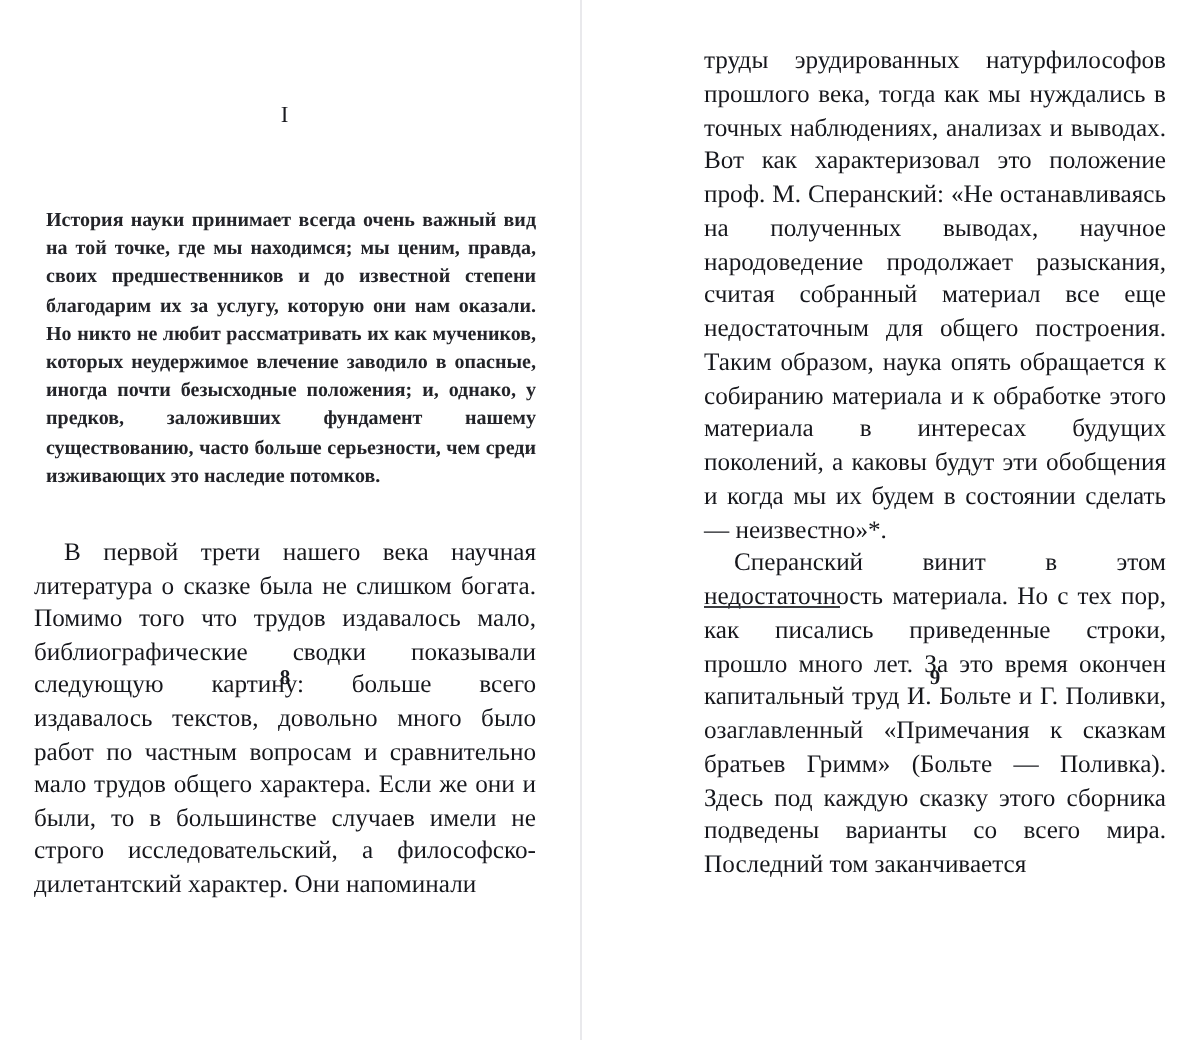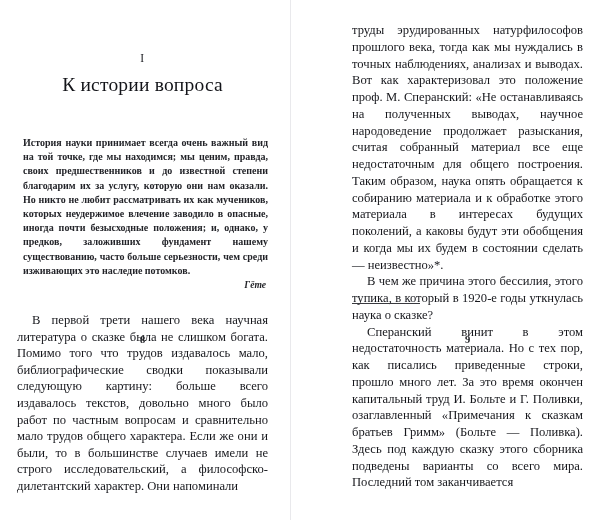--- a/index.html
+++ b/index.html
@@ -143,36 +143,33 @@
 <body>
 
 <div class="spread">
 
   <div class="gutter"></div>
 
   <div class="page page-left">
 
     <div class="chapter-num">I</div>
 
-    <h1 class="chapter-title">К истории вопроса</h1>
 
     <div class="epigraph">История науки принимает всегда очень важный вид на той точке, где мы находимся; мы ценим, правда, своих предшественников и до известной степени благодарим их за услугу, которую они нам оказали. Но никто не любит рассматривать их как мучеников, которых неудержимое влечение заводило в опасные, иногда почти безысходные положения; и, однако, у предков, заложивших фундамент нашему существованию, часто больше серьезности, чем среди изживающих это наследие потомков.</div>
 
-    <div class="epigraph-source">Гёте</div>
 
     <p class="body-text indent first-on-page">В первой трети нашего века научная литература о сказке была не слишком богата. Помимо того что трудов издавалось мало, библиографические сводки показывали следующую картину: больше всего издавалось текстов, довольно много было работ по частным вопросам и сравнительно мало трудов общего характера. Если же они и были, то в большинстве случаев имели не строго исследовательский, а философско-дилетантский характер. Они напоминали</p>
 
     <div class="folio">8</div>
   </div>
 
   <div class="page page-right">
 
     <p class="body-text first-on-page">труды эрудированных натурфилософов прошлого века, тогда как мы нуждались в точных наблюдениях, анализах и выводах. Вот как характеризовал это положение проф. М. Сперанский: «Не останавливаясь на полученных выводах, научное народоведение продолжает разыскания, считая собранный материал все еще недостаточным для общего построения. Таким образом, наука опять обращается к собиранию материала и к обработке этого материала в интересах будущих поколений, а каковы будут эти обобщения и когда мы их будем в состоянии сделать — неизвестно»*.</p>
 
-    <p class="body-text indent">В чем же причина этого бессилия, этого тупика, в который в 1920-е годы уткнулась наука о сказке?</p>
 
     <p class="body-text indent">Сперанский винит в этом недостаточность материала. Но с тех пор, как писались приведенные строки, прошло много лет. За это время окончен капитальный труд И. Больте и Г. Поливки, озаглавленный «Примечания к сказкам братьев Гримм» (Больте — Поливка). Здесь под каждую сказку этого сборника подведены варианты со всего мира. Последний том заканчивается</p>
 
     <div class="footnote-zone">
       <div class="footnote-rule"></div>
     </div>
 
     <div class="folio">9</div>
   </div>
 

